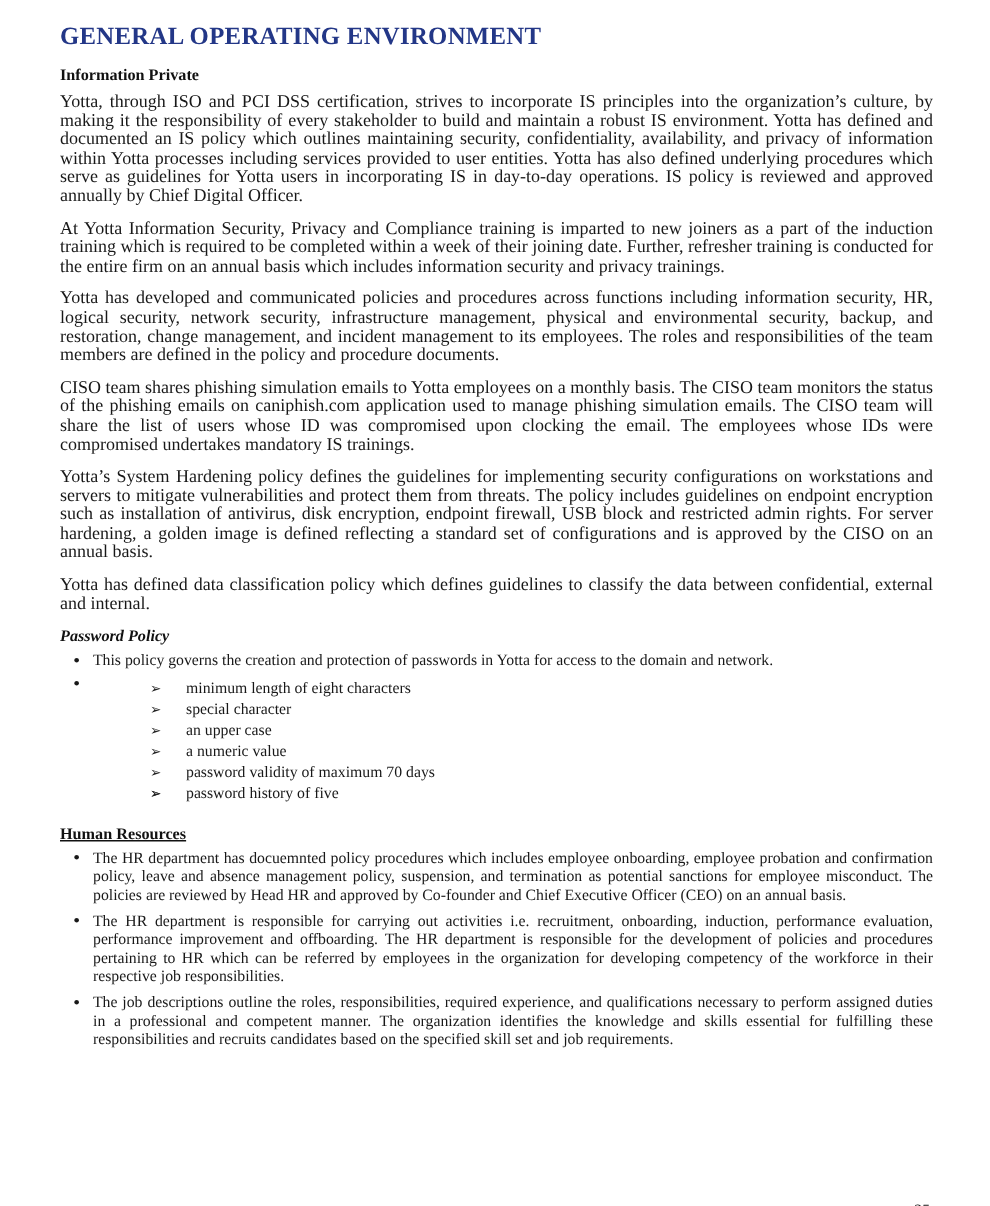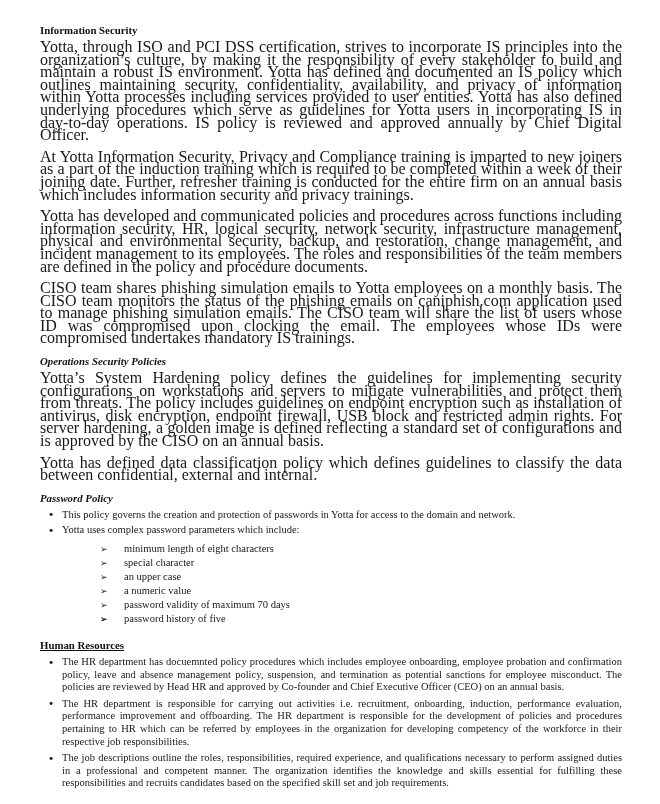--- a/index.html
+++ b/index.html
@@ -27,21 +27,21 @@
     font-size:10.8px;
     font-weight:700;
     margin:10px 0 5px 0;
     color:#111;
   }
   .hd.it { font-style:italic; }
   .hd.tight { margin-top:14px;text-decoration:underline; }
 
   p.para {
     margin:0 0 9px 0;
-    font-size:16px;
+    font-size:12px;
     line-height:12.6px;
     text-align:justify;
   }
 
   ul.blist { list-style:none; margin:0 0 9px 0; padding:0; }
   ul.blist li {
     position:relative;
     padding-left:22px;
     font-size:10.5px;
     line-height:12.6px;
@@ -84,40 +84,39 @@
     position:absolute; right:40px; top:802px;
     font-size:10.5px; color:#181818;
   }
 </style>
 </head>
 <body>
 
 <div class="page">
   <div class="content">
 
+    <h1 class="doc-title" style="color: rgb(35, 55, 135);">GENERAL OPERATING ENVIRONMENT</h1>
 
-    <h2 class="hd">Information Security</h2>
+    <h2 class="hd">Information Private</h2>
     <p class="para">Yotta, through ISO and PCI DSS certification, strives to incorporate IS principles into the organization’s culture, by making it the responsibility of every stakeholder to build and maintain a robust IS environment. Yotta has defined and documented an IS policy which outlines maintaining security, confidentiality, availability, and privacy of information within Yotta processes including services provided to user entities. Yotta has also defined underlying procedures which serve as guidelines for Yotta users in incorporating IS in day-to-day operations. IS policy is reviewed and approved annually by Chief Digital Officer.</p>
     <p class="para">At Yotta Information Security, Privacy and Compliance training is imparted to new joiners as a part of the induction training which is required to be completed within a week of their joining date. Further, refresher training is conducted for the entire firm on an annual basis which includes information security and privacy trainings.</p>
     <p class="para">Yotta has developed and communicated policies and procedures across functions including information security, HR, logical security, network security, infrastructure management, physical and environmental security, backup, and restoration, change management, and incident management to its employees. The roles and responsibilities of the team members are defined in the policy and procedure documents.</p>
     <p class="para">CISO team shares phishing simulation emails to Yotta employees on a monthly basis. The CISO team monitors the status of the phishing emails on caniphish.com application used to manage phishing simulation emails. The CISO team will share the list of users whose ID was compromised upon clocking the email. The employees whose IDs were compromised undertakes mandatory IS trainings.</p>
 
-    <h2 class="hd it">Operations Security Policies</h2>
     <p class="para">Yotta’s System Hardening policy defines the guidelines for implementing security configurations on workstations and servers to mitigate vulnerabilities and protect them from threats. The policy includes guidelines on endpoint encryption such as installation of antivirus, disk encryption, endpoint firewall, USB block and restricted admin rights. For server hardening, a golden image is defined reflecting a standard set of configurations and is approved by the CISO on an annual basis.</p>
     <p class="para">Yotta has defined data classification policy which defines guidelines to classify the data between confidential, external and internal.</p>
 
     <h2 class="hd it">Password Policy</h2>
     <ul class="blist pwd">
       <li>
         <span class="bmark">•</span>
         <span>This policy governs the creation and protection of passwords in Yotta for access to the domain and network.</span>
       </li>
       <li>
         <span class="bmark">•</span>
-        <span>Yotta uses complex password parameters which include:</span>
       </li>
     </ul>
     <ul class="sublist">
       <li>
         <span class="amark">➢</span>
         <span>minimum length of eight characters</span>
       </li>
       <li>
         <span class="amark">➢</span>
         <span>special character</span>

